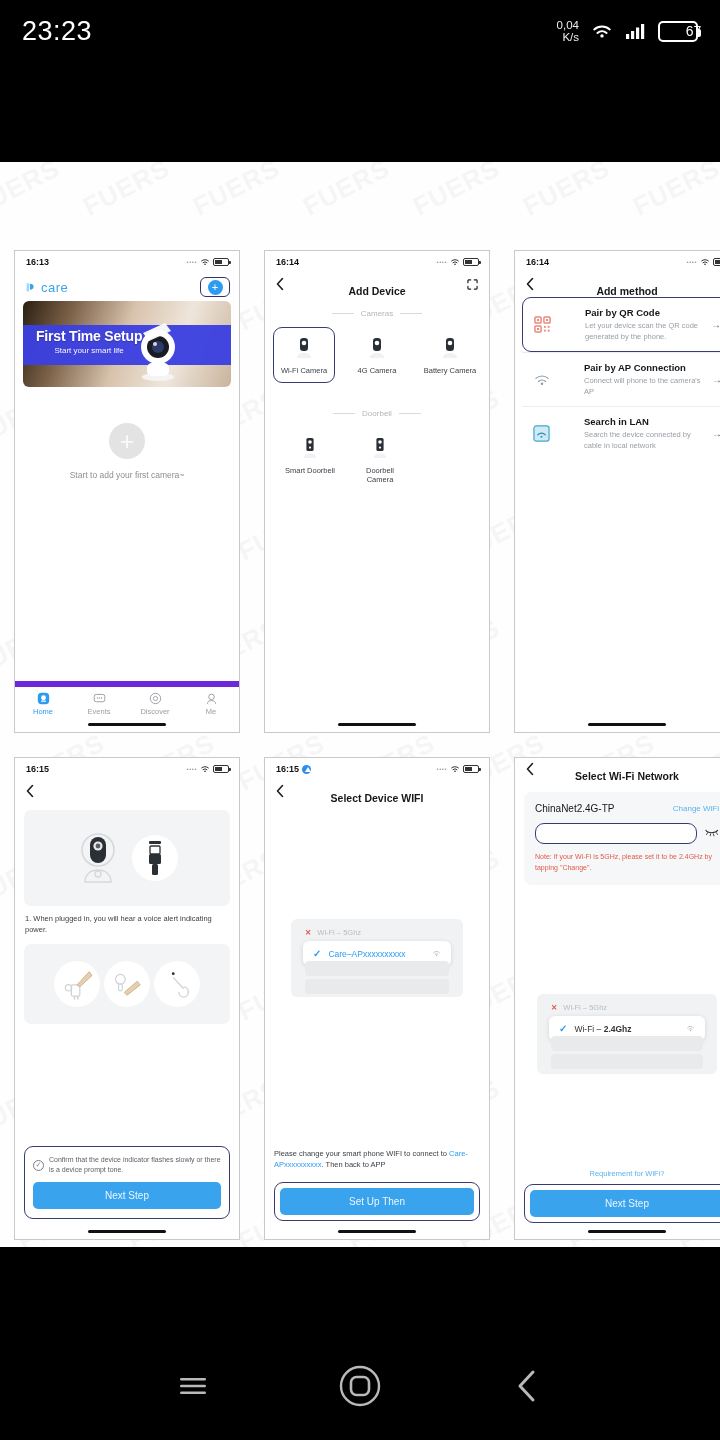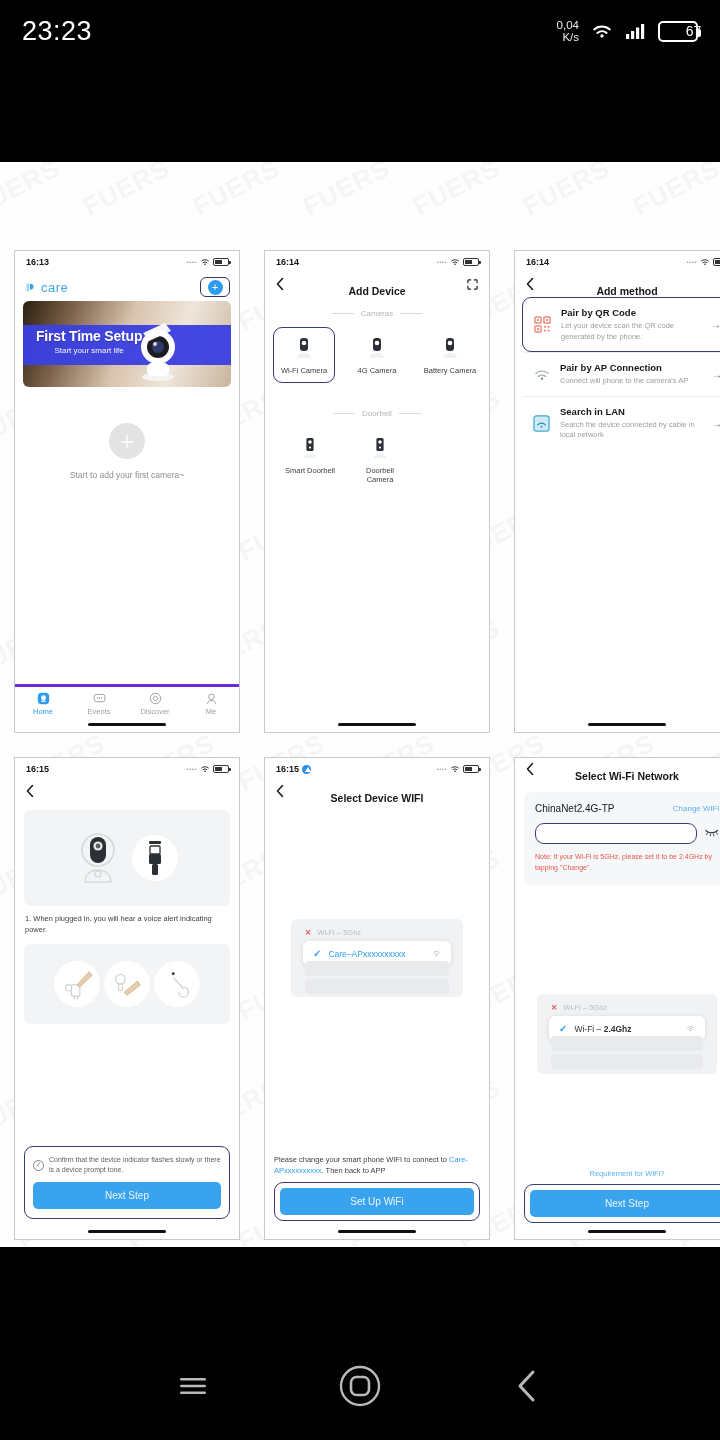--- a/index.html
+++ b/index.html
@@ -132,21 +132,21 @@
   }
   .empty-area {
     position: absolute; top: 150px; left: 0; right: 0; text-align: center;
   }
   .big-plus {
     width: 36px; height: 36px; border-radius: 50%; background: #e3e3e3; margin: 0 auto 11px;
     display: flex; align-items: center; justify-content: center; color: #fafafa; font-size: 25px; line-height: 1;
   }
   .empty-text { font-size: 8.5px; color: #8b8f94; }
   .tabbar {
-    position: absolute; bottom: 16px; left: 0; right: 0; display: flex; border-top: 3px solid #6d28d9;
+    position: absolute; bottom: 16px; left: 0; right: 0; display: flex; border-top: 6px solid #6d28d9;
     padding-top: 5px;
   }
   .tab { flex: 1; text-align: center; color: #9aa0a6; font-size: 7.5px; }
   .tab .ti { display: block; margin: 0 auto 2px; }
   .tab.active { color: #2d9cf0; }
 
   
   .sec-label {
     display: flex; align-items: center; justify-content: center; gap: 7px;
     font-size: 8px; color: #b2b6bb; margin: 12px 0 9px;
@@ -164,21 +164,21 @@
   .dev-row.doorbell { justify-content: flex-start; gap: 8px; padding-left: 14px; }
 
   
   .method {
     display: flex; align-items: center; gap: 9px; padding: 9px 10px;
     border-radius: 9px; position: relative; margin: 0 7px;
   }
   .method.sel { border: 1.4px solid #383c74; }
   .method + .method { border-top: 1px solid #eceef0; border-radius: 0; }
   .m-icon { width: 19px; height: 19px; flex: 0 0 19px; display:flex;align-items:center;justify-content:center;}
-  .m-txt { flex: 1; }
+  .m-txt { flex: 1; margin-left: 24px; }
   .m-title { font-size: 9.5px; font-weight: 700; color: #15171a; }
   .m-sub { font-size: 7.5px; color: #9aa0a6; margin-top: 3px; line-height: 1.4; }
   .m-arrow { color: #5d6167; font-size: 10px; }
 
   
   .illus {
     margin: 6px 9px 0; background: #f3f4f5; border-radius: 7px; height: 96px;
     display: flex; align-items: center; justify-content: center; gap: 4px;
   }
   .illus2 { height: 80px; }
@@ -742,25 +742,25 @@
                     <path d="M5 7a.7.7 0 110-1.5A.7.7 0 015 7z" fill="#a9aeb3"></path>
                     <path d="M3.2 4.7a2.8 2.8 0 013.6 0" stroke="#a9aeb3" stroke-width=".8" fill="none" stroke-linecap="round"></path>
                     <path d="M1.7 3a4.8 4.8 0 016.6 0" stroke="#a9aeb3" stroke-width=".8" fill="none" stroke-linecap="round"></path>
                   </svg>
               </div>
               <div class="wifi-ghost g2"></div>
               <div class="wifi-ghost g3"></div>
             </div>
 
             <div style="position:absolute;bottom:18px;left:9px;right:9px;">
-              <div class="note-text" style="margin-bottom:6px">
+              <div class="note-text" style="margin-bottom:12px">
                 <span>Please change your smart phone WIFI to connect to </span><span class="blue-word">Care-APxxxxxxxxxx</span><span>. Then back to APP</span>
               </div>
               <div class="btn-outline-wrap">
-                <button class="btn-blue">Set Up WiFi</button>
+                <button class="btn-blue">Set Up Then</button>
               </div>
             </div>
             <div class="home-indicator"></div>
           </div>
         </div>
       </div>
 
       <div class="shot">
         <div class="shot-inner">
 

